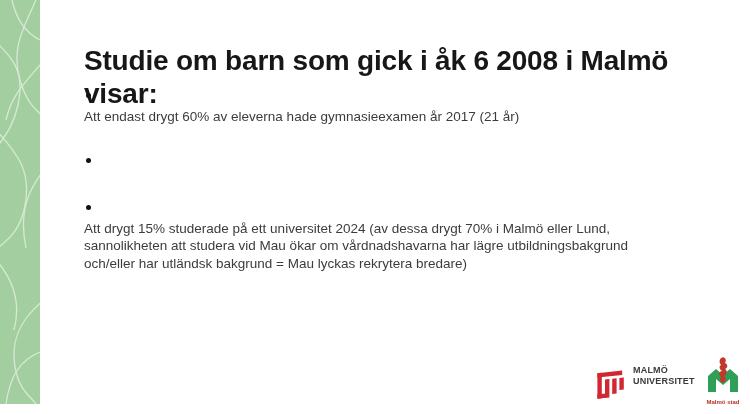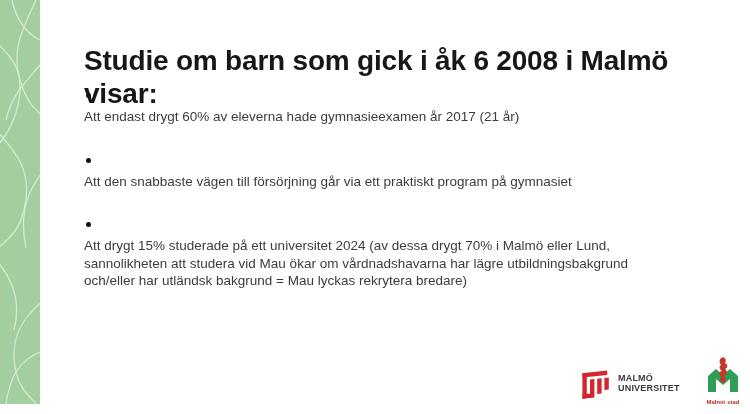--- a/index.html
+++ b/index.html
@@ -39,22 +39,22 @@
   .dot::after {
     content:""; position:absolute; left:2px; top:6px;
     width:5px; height:5px; border-radius:50%; background:#111111;
   }
   .bullet-text {
     font-size:13.5px; line-height:17.5px; color:#3c3c3c;
   }
 
   
   .uni-logo {
-    position:absolute; left:580px; top:365px;
-    display:flex; align-items:center;
+    position:absolute; left:595px; top:365px;
+    display:flex; align-items:flex-start;
   }
   .uni-text {
     margin-left:6px; font-size:9px; font-weight:bold;
     color:#3a3a3a; line-height:10.5px; letter-spacing:0.2px;
   }
 
   
   .city-logo {
     position:absolute; left:704px; top:356px; width:38px;
     text-align:center;
@@ -87,21 +87,20 @@
 
   <h1 class="title">Studie om barn som gick i åk 6 2008 i Malmö visar:</h1>
 
   <ul class="bullets">
     <li>
       <span class="dot"></span>
       <span class="bullet-text">Att endast drygt 60% av eleverna hade gymnasieexamen år 2017 (21 år)</span>
     </li>
     <li>
       <span class="dot"></span>
-      <span class="bullet-text">Att den snabbaste vägen till försörjning går via ett praktiskt program på gymnasiet</span>
     </li>
     <li>
       <span class="dot"></span>
       <span class="bullet-text">Att drygt 15% studerade på ett universitet 2024 (av dessa drygt 70% i Malmö eller Lund, sannolikheten att studera vid Mau ökar om vårdnadshavarna har lägre utbildningsbakgrund och/eller har utländsk bakgrund = Mau lyckas rekrytera bredare)</span>
     </li>
   </ul>
 
   <div class="uni-logo">
     <svg width="32" height="36" viewBox="0 0 40 40">
       <g fill="#d22630" transform="translate(0,6) skewY(-6)">

